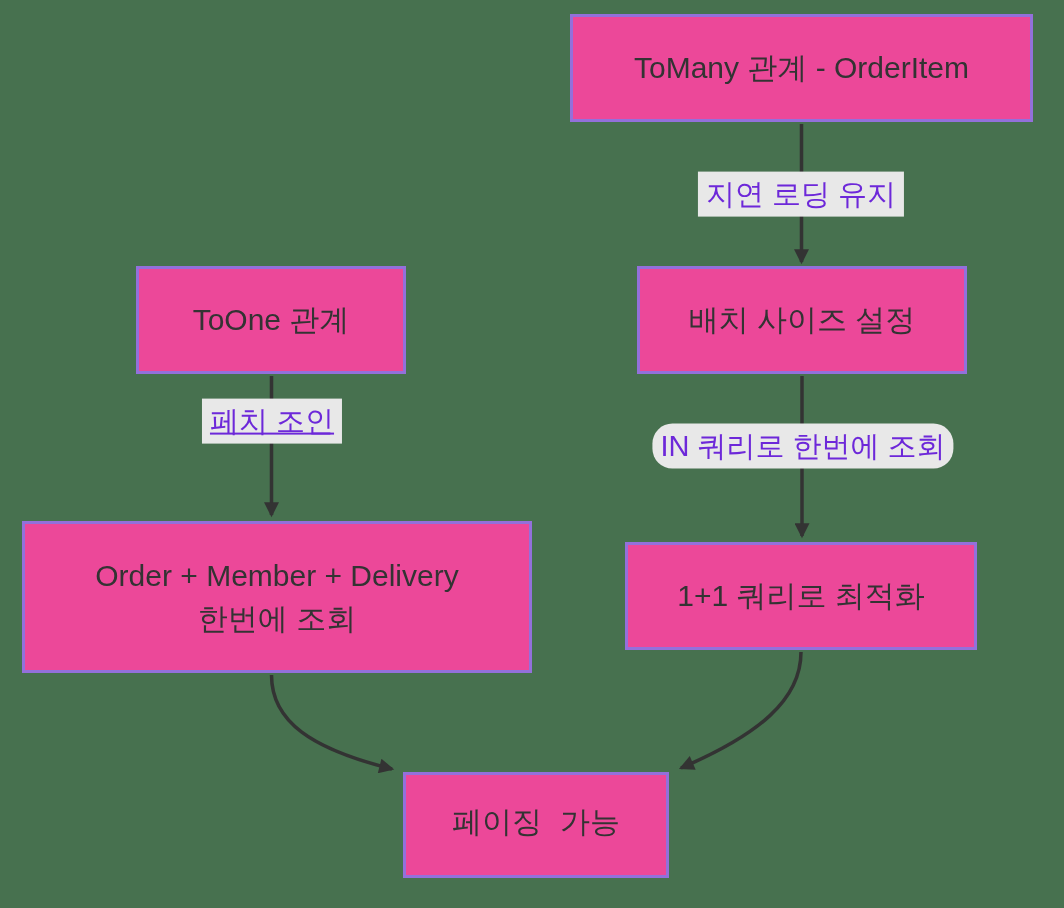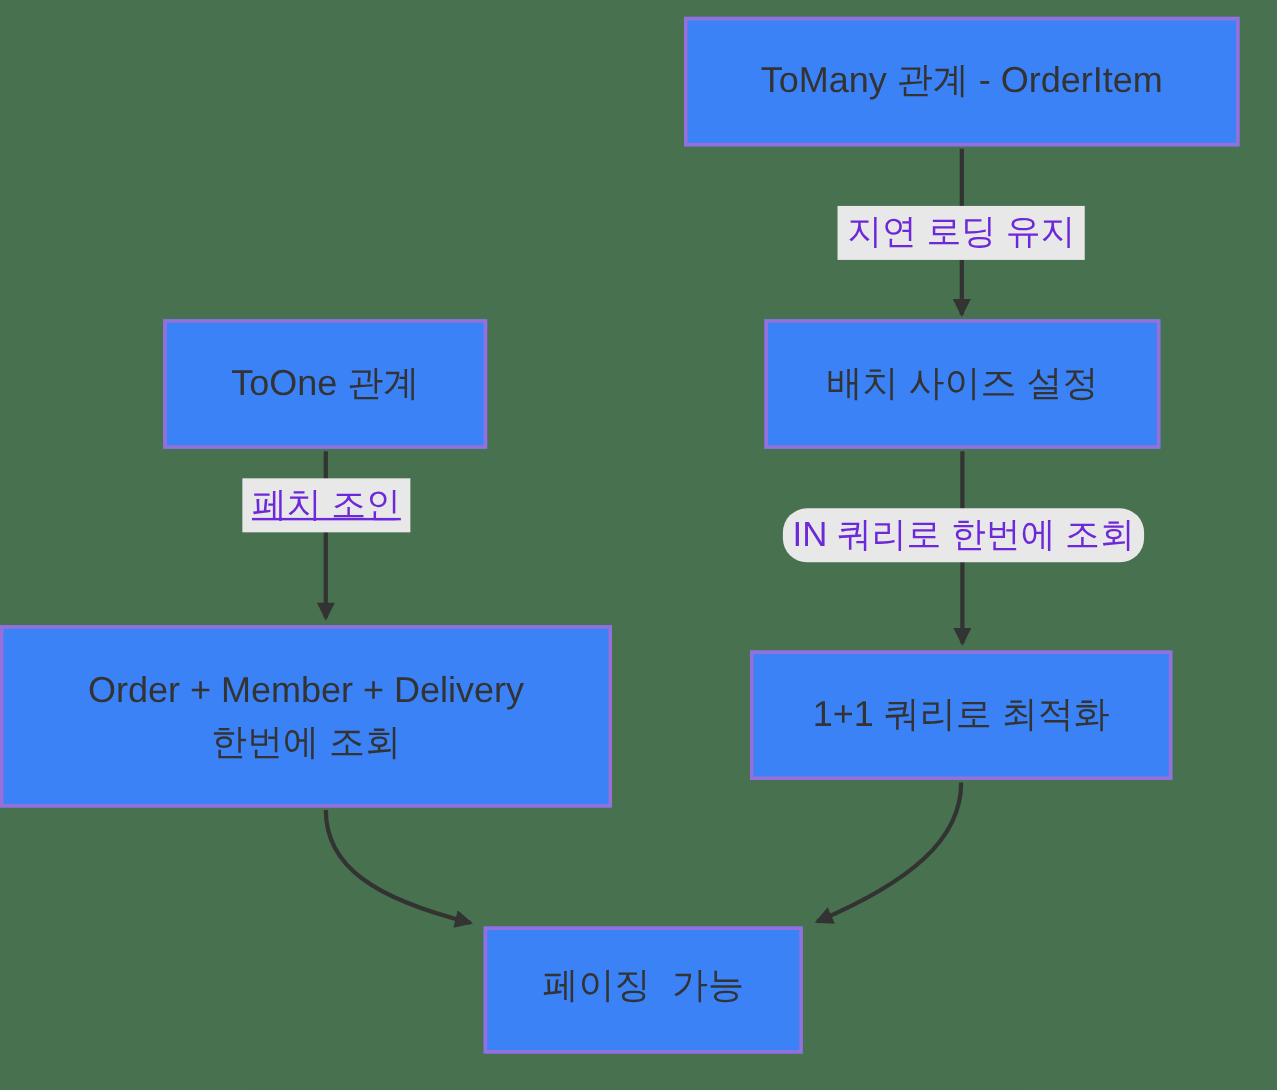--- a/index.html
+++ b/index.html
@@ -23,36 +23,36 @@
     height: 908px;
   }
   .edge-path {
     fill: none;
     stroke: #333333;
     stroke-width: 3.5px;
   }
   .node {
     position: absolute;
     box-sizing: border-box;
-    background: #3b82f6;
+    background: #ec4899;
     border: 3px solid #9370DB;
     color: #333333;
     display: flex;
     flex-direction: column;
     align-items: center;
     justify-content: center;
     text-align: center;
     font-size: 30px;
     line-height: 1.45;
     white-space: nowrap;
   }
   .node-tomany   { left: 570px; top: 14px;  width: 463px; height: 108px; }
   .node-toone    { left: 136px; top: 266px; width: 270px; height: 108px; }
   .node-batch    { left: 637px; top: 266px; width: 330px; height: 108px; }
-  .node-orderjoin{ left: 0;  top: 521px; width: 510px; height: 152px; }
+  .node-orderjoin{ left: 22px;  top: 521px; width: 510px; height: 152px; }
   .node-oneplus  { left: 625px; top: 542px; width: 352px; height: 108px; }
   .node-paging   { left: 403px; top: 772px; width: 266px; height: 106px; font-family: Liberation Mono, monospace; }
 
   .edge-label {
     position: absolute;
     transform: translate(-50%, -50%);
     background: #E8E8E8;
     color: #6d28d9;
     font-size: 29px;
     line-height: 1.2;

